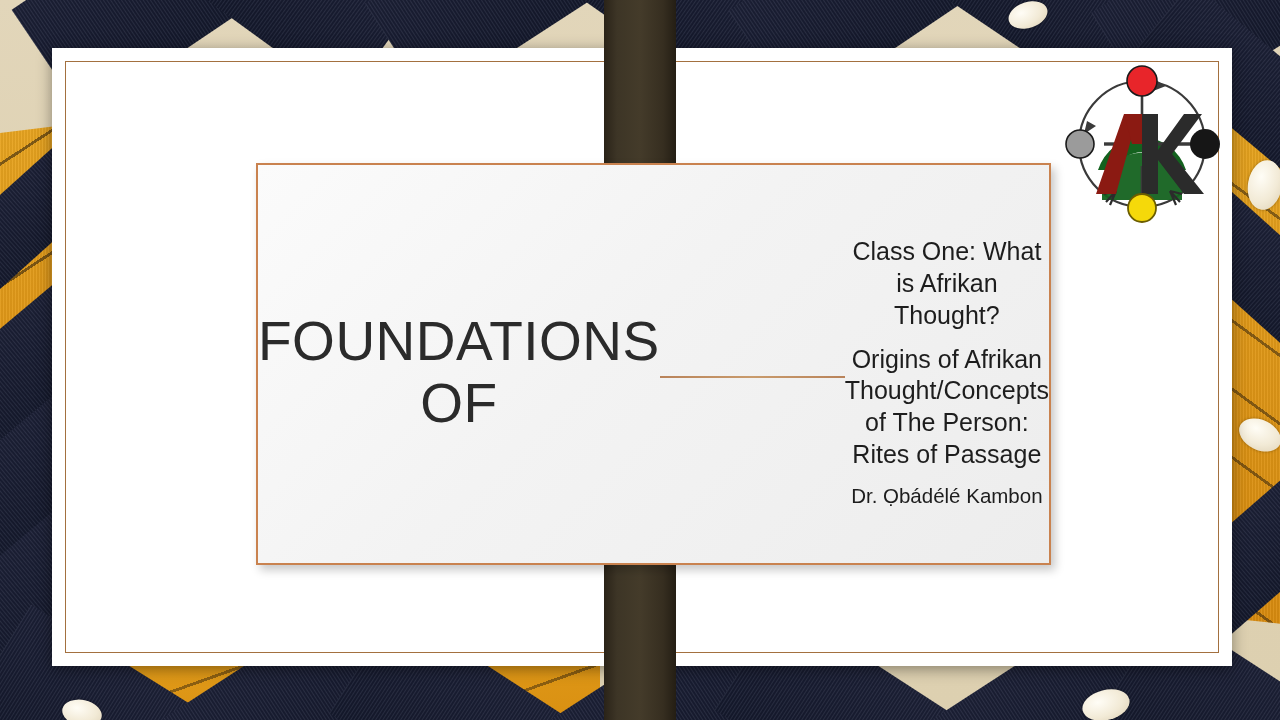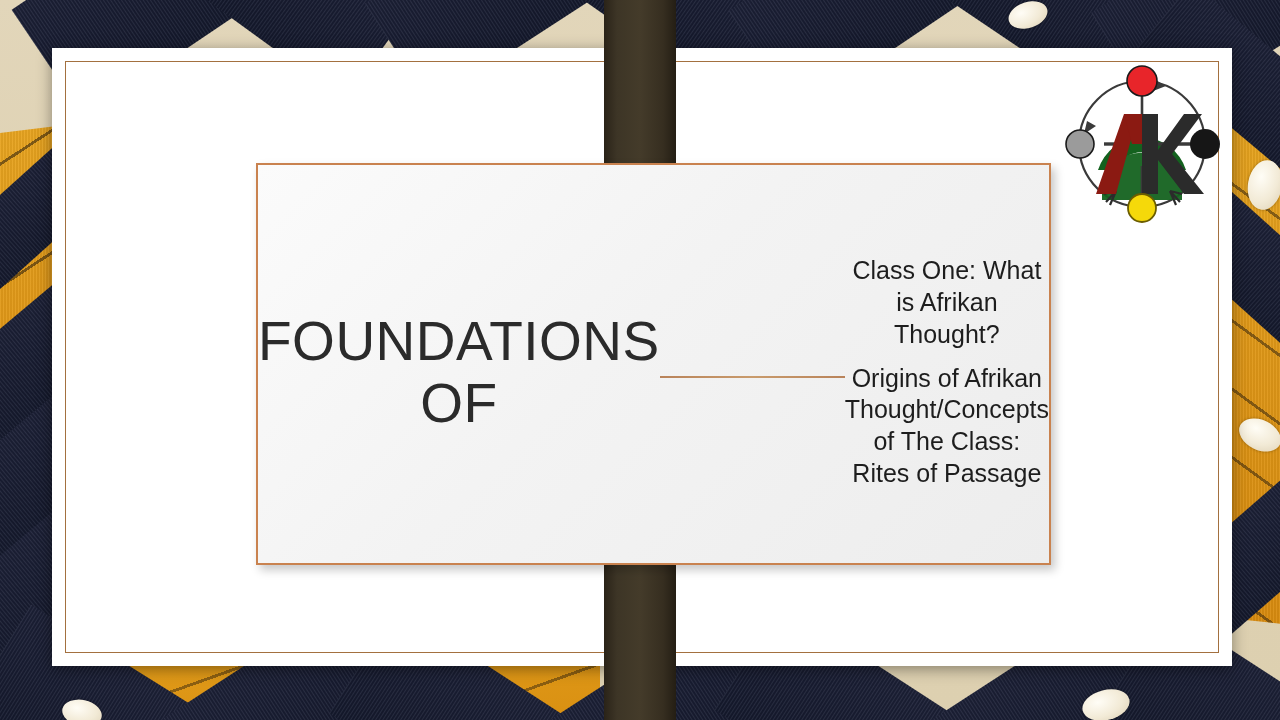--- a/index.html
+++ b/index.html
@@ -291,21 +291,22 @@
   <div class="strap-cap" style="left:592px; top:545px; width:96px; z-index:7;"></div>
 
   <div class="panel">
 
     <h1 class="title"><span>FOUNDATIONS OF</span><br></h1>
 
     <div class="divider"></div>
 
     <div class="subtitle-block">
       <p class="sub-line">Class One: What is Afrikan Thought?</p>
-      <p class="sub-line">Origins of Afrikan Thought/Concepts of The Class: Rites of Passage</p>
+      <p class="sub-line">Origins of Afrikan Thought/Concepts of The Person: Rites of Passage</p>
+      <p class="sub-line sub-author">Dr. Ọbádélé Kambon</p>
     </div>
   </div>
 
   <div class="logo">
     <svg width="168" height="168" viewBox="0 0 168 168" xmlns="http://www.w3.org/2000/svg">
 
       <circle cx="84" cy="86" r="63" fill="none" stroke="#3a3a3a" stroke-width="2.2"></circle>
 
       <polygon points="96,21 108,28 95,33" fill="#3a3a3a"></polygon>
       <polygon points="29,63 26,76 38,68" fill="#3a3a3a"></polygon>

